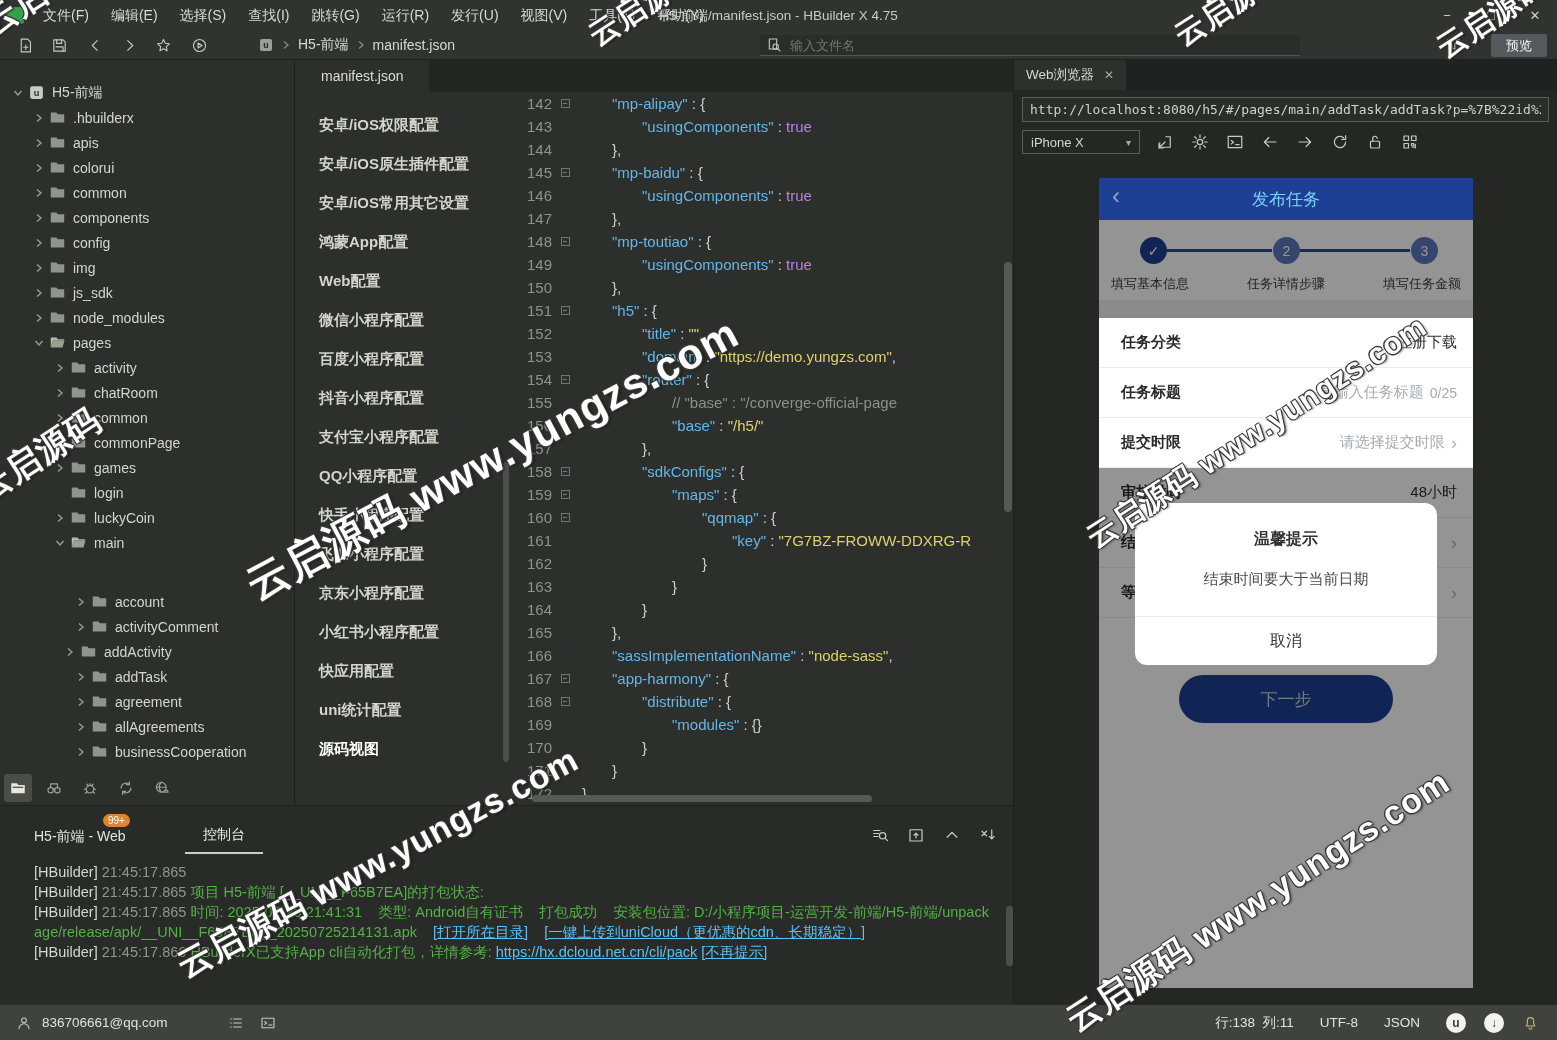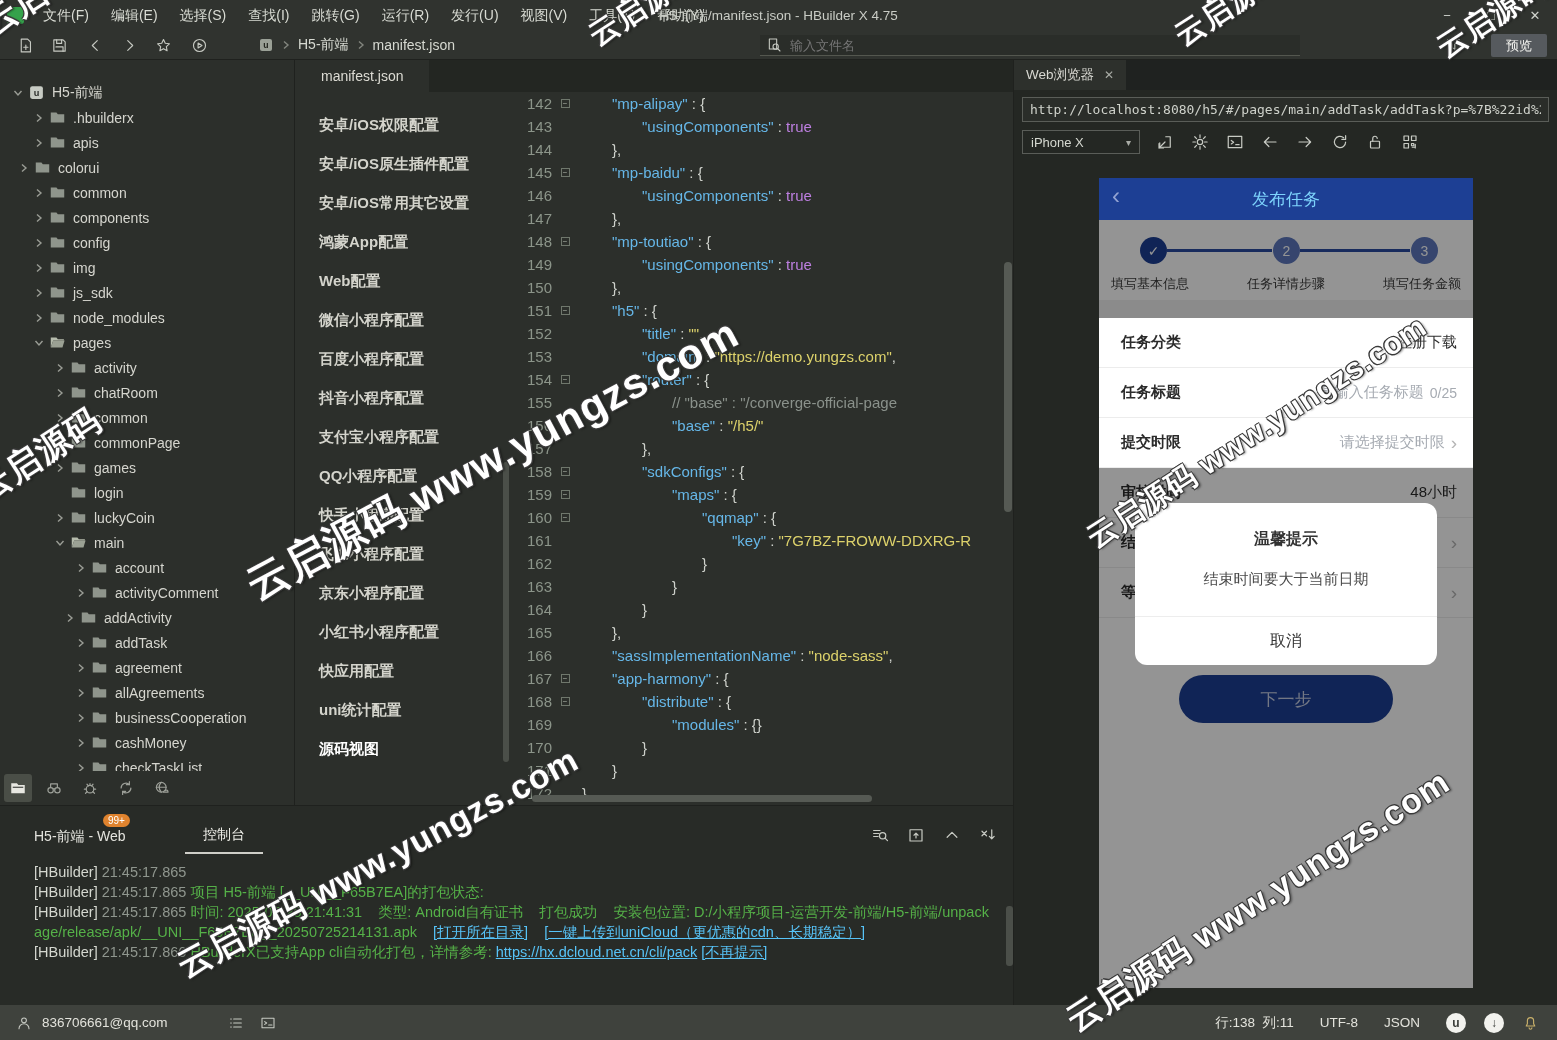--- a/index.html
+++ b/index.html
@@ -251,21 +251,21 @@
               <path d="M3 1.5L7 5 3 8.5"></path>
             </svg>
           </span>
           <span class="tree-ico">
             <svg width="17" height="17" viewBox="0 0 24 24">
               <path d="M2.5 5h8l2 2.5h9V19h-19z" fill="#8f958c"></path>
             </svg>
           </span>
           <span>apis</span>
         </div>
-        <div class="tree-item" style="padding-left: 16px;">
+        <div class="tree-item" style="padding-left: 31px;">
           <span class="tree-chev">
             <svg width="10" height="10" viewBox="0 0 10 10" fill="none" stroke="currentColor" stroke-width="1.4">
               <path d="M3 1.5L7 5 3 8.5"></path>
             </svg>
           </span>
           <span class="tree-ico">
             <svg width="17" height="17" viewBox="0 0 24 24">
               <path d="M2.5 5h8l2 2.5h9V19h-19z" fill="#8f958c"></path>
             </svg>
           </span>
@@ -457,21 +457,21 @@
             </svg>
           </span>
           <span class="tree-ico">
             <svg width="17" height="17" viewBox="0 0 24 24">
               <path d="M2.5 5h8l2 2.5h8.5V9H6l-3.5 10z" fill="#b5bbac"></path>
               <path d="M6 9h16l-3 10H2.5z" fill="#9ba194"></path>
             </svg>
           </span>
           <span>main</span>
         </div>
-        <div class="tree-item" style="padding-left: 73px;">
+        <div class="tree-item" style="padding-left: 73px; margin-top: 34px;">
           <span class="tree-chev">
             <svg width="10" height="10" viewBox="0 0 10 10" fill="none" stroke="currentColor" stroke-width="1.4">
               <path d="M3 1.5L7 5 3 8.5"></path>
             </svg>
           </span>
           <span class="tree-ico">
             <svg width="17" height="17" viewBox="0 0 24 24">
               <path d="M2.5 5h8l2 2.5h9V19h-19z" fill="#8f958c"></path>
             </svg>
           </span>

